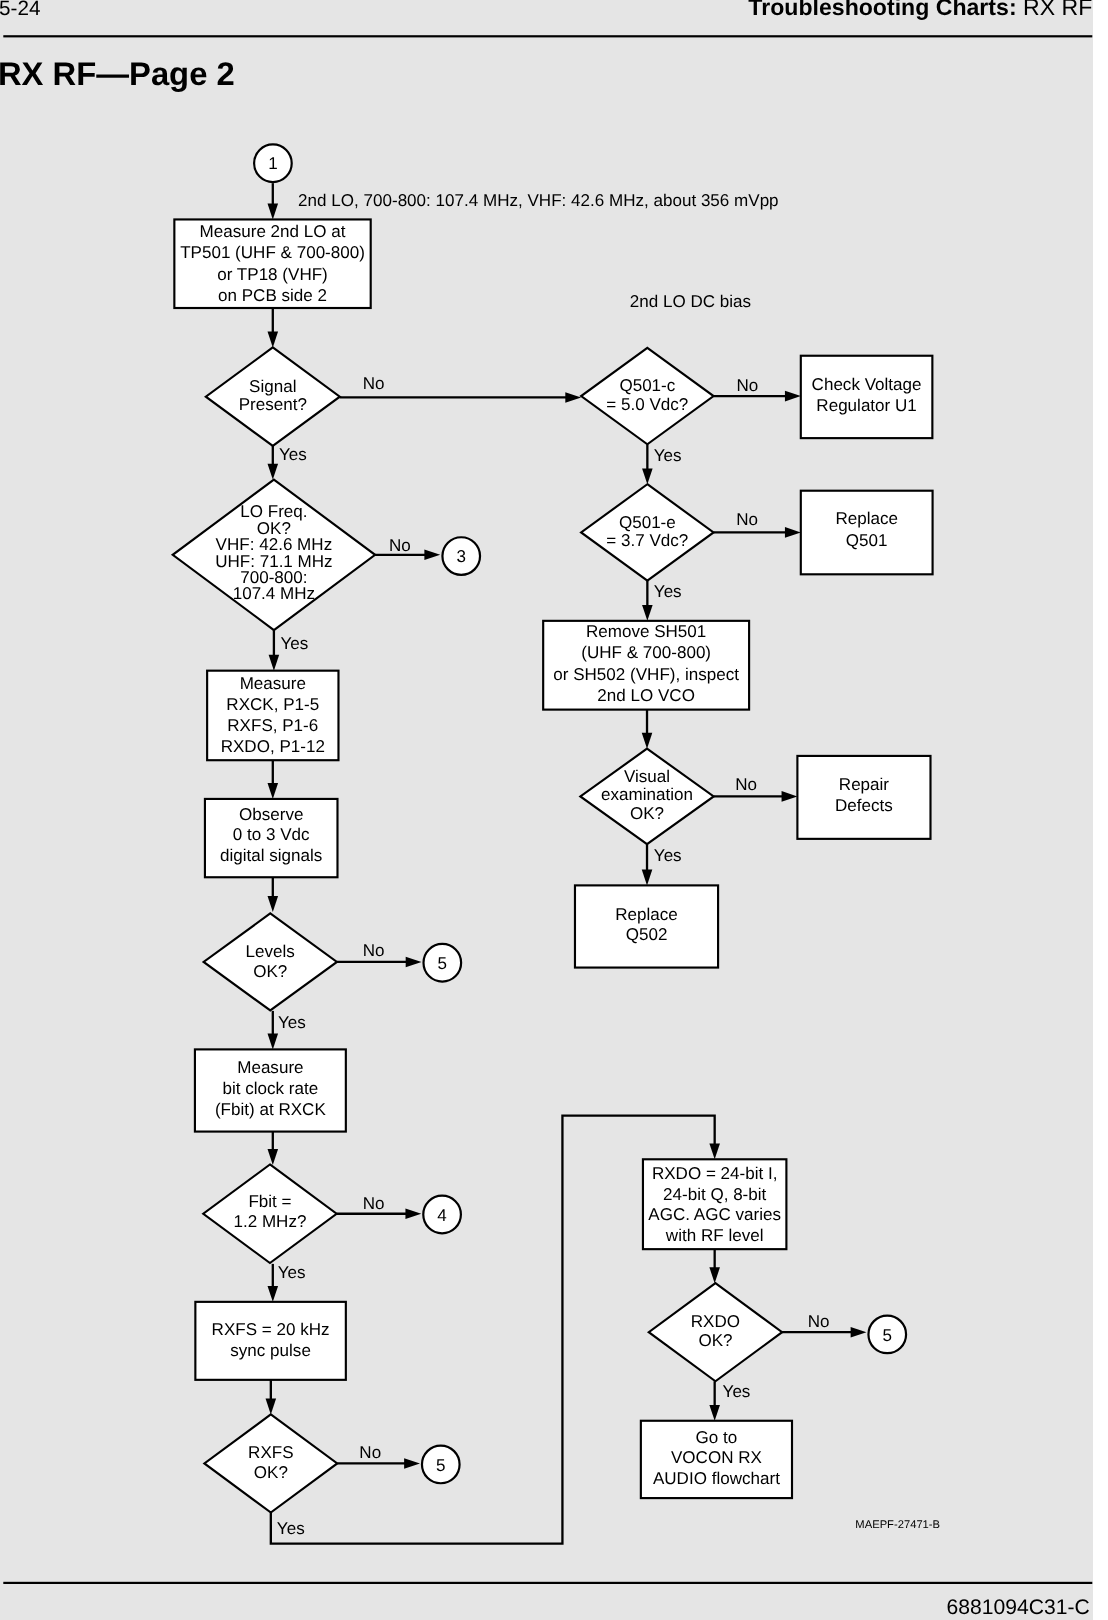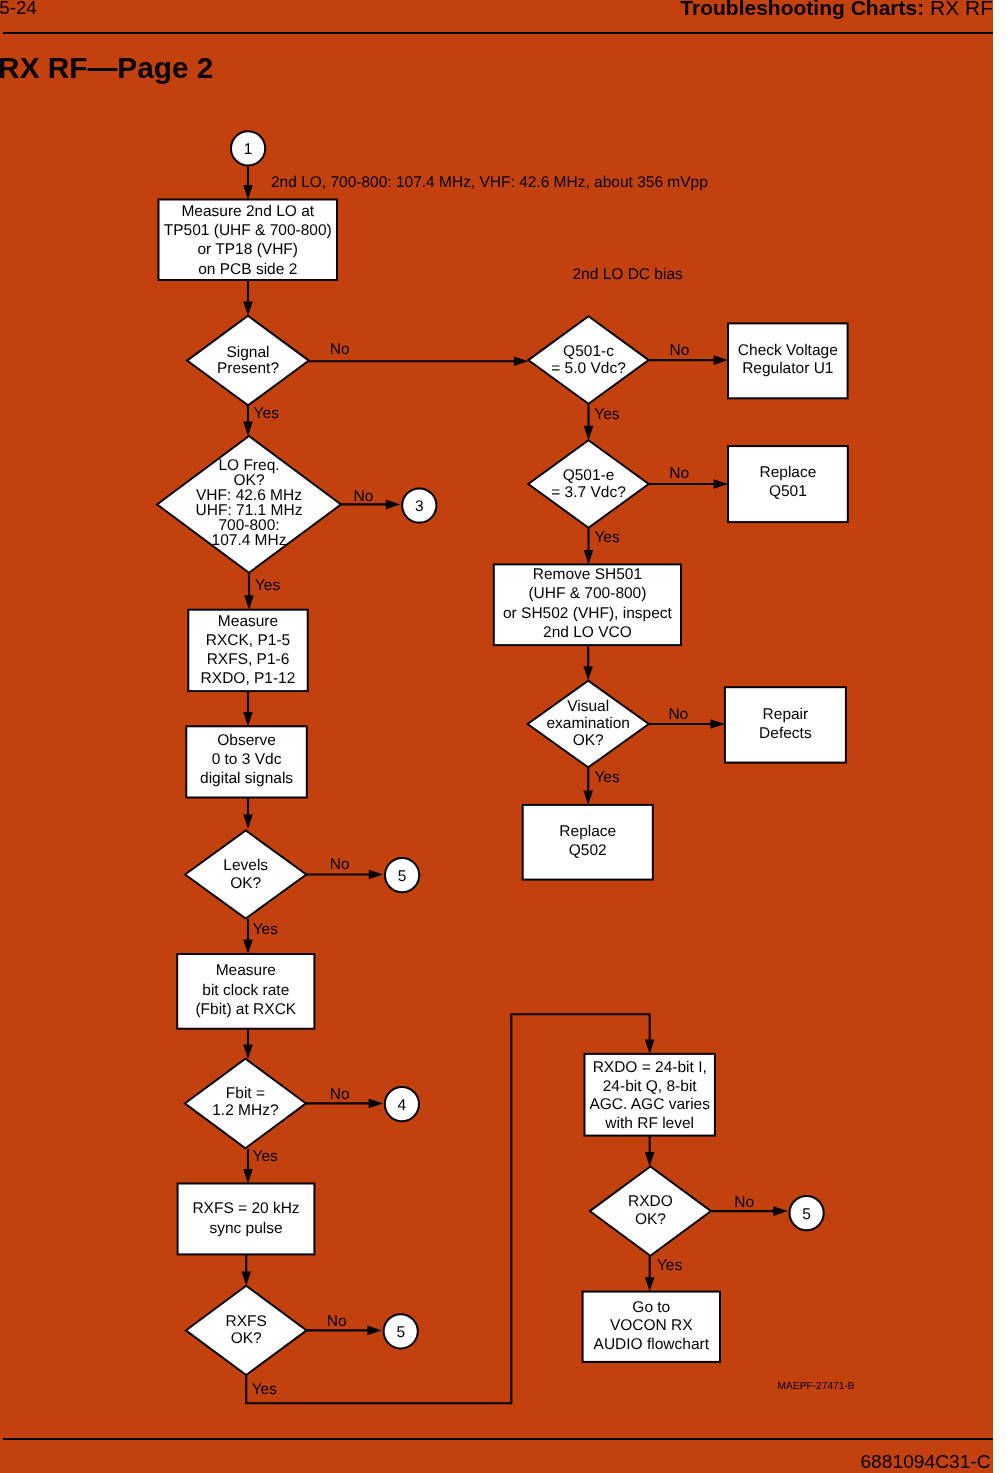--- a/index.html
+++ b/index.html
@@ -1,17 +1,17 @@
 <!DOCTYPE html>
 <html><head>
 <meta charset="utf-8">
 <style>
   html,body{margin:0;padding:0;background:#fff;}
   body{width:1007px;height:1473px;font-family:"Liberation Sans",sans-serif;color:#000;}
-  .page{position:relative;width:993px;height:1473px;overflow:hidden;background:#c2410c;-webkit-font-smoothing:antialiased;transform:translateZ(0);will-change:transform;}
+  .page{position:relative;width:993px;height:1473px;overflow:hidden;background:#e5e5e5;-webkit-font-smoothing:antialiased;transform:translateZ(0);will-change:transform;}
   .hdr-num{position:absolute;left:-0.8px;top:-1.2px;font-size:18.8px;line-height:18px;}
   .hdr-right{position:absolute;right:0px;top:-1.2px;font-size:21px;line-height:18px;white-space:nowrap;}
   .hdr-right .b{font-weight:bold;}
   .rule{position:absolute;background:#000;left:3px;width:1004px;height:2.4px;}
   .rule-top{top:31.6px;}
   .rule-bot{top:1437.6px;}
   .title{position:absolute;left:-1.9px;top:52.6px;font-size:29.8px;font-weight:bold;line-height:30px;}
   .ftr-left{position:absolute;left:-1px;top:1452.6px;font-size:19.2px;line-height:18px;margin-top:40px;}
   .ftr-right{position:absolute;right:2.4px;top:1452.6px;font-size:19.2px;line-height:18px;}
   #chart{position:absolute;left:0;top:0;-webkit-font-smoothing:antialiased;}

